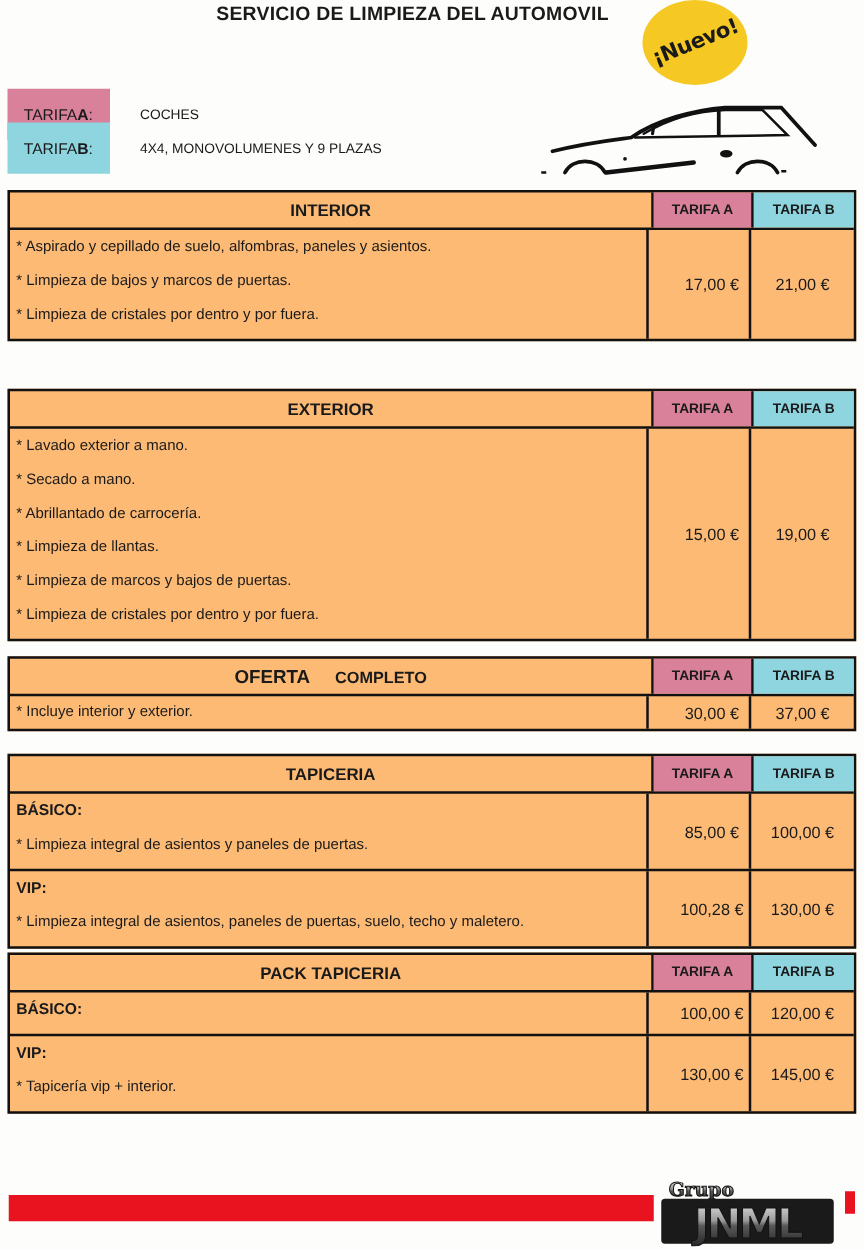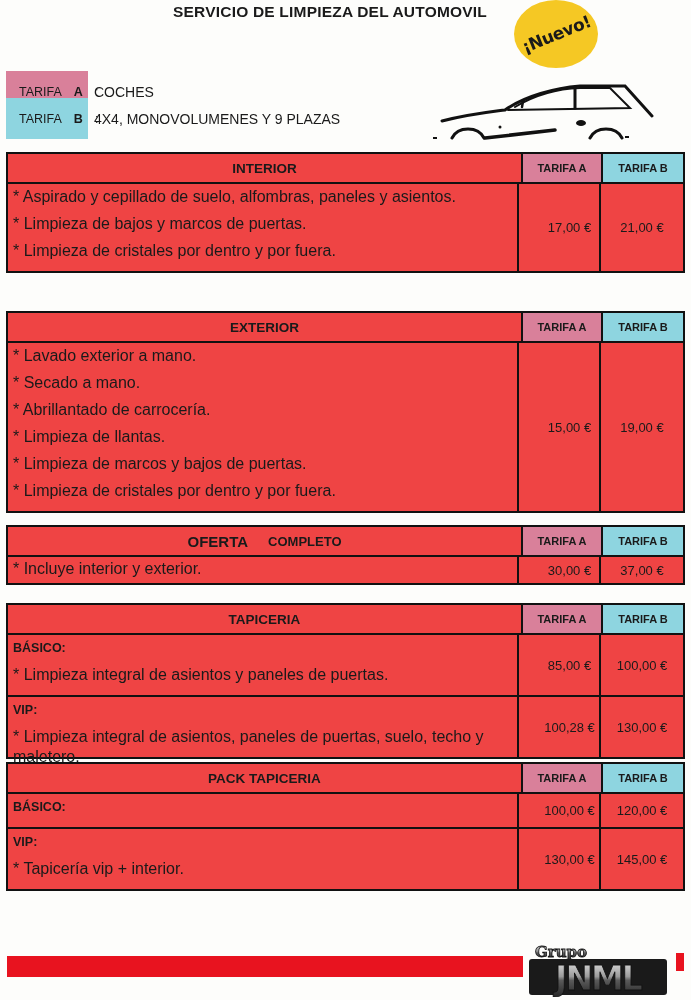--- a/index.html
+++ b/index.html
@@ -20,50 +20,49 @@
   .badge span {
     transform: rotate(-22deg); font-weight: bold; font-size: 17px; color: #1a1a1a;
     font-family: "DejaVu Sans", sans-serif; letter-spacing: -0.5px;
   }
 
   .legend { position: absolute; left: 6px; top: 78px; }
   .legend-row { display: flex; align-items: center; height: 27px; }
   .legend-key {
     width: 82px; height: 41px; display: flex; align-items: center; padding-left: 13px;
     font-size: 12.5px;
-    gap: 12px;
   }
   .legend-key b { font-weight: bold; }
-  .legend-val { padding-left: 6px; font-size: 14px; }
+  .legend-val { padding-left: 24px; font-size: 11px; }
 
   .car { position: absolute; left: 430px; top: 78px; width: 230px; height: 62px; }
 
   .tbl {
     position: absolute; left: 6px; width: 679px;
-    border: 2px solid #111; background: #ef4444;
+    border: 2px solid #111; background: #fdba74;
   }
   .hdr { display: flex; height: 30px; border-bottom: 2px solid #111; }
   .hdr .name {
     flex: 1; display: flex; align-items: center; justify-content: center;
     font-weight: bold; font-size: 13.5px; border-right: 2px solid #111;
   }
   .hdr .name .big { font-size: 15px; }
   .hdr .name .small { font-size: 13px; margin-left: 20px; }
   .hdr .ta, .hdr .tb {
     width: 80px; display: flex; align-items: center; justify-content: center;
     font-weight: bold; font-size: 11px;
   }
   .hdr .ta { border-right: 2px solid #111; }
   .pink { background: #d9809a; }
   .cyan { background: #8ed5e0; }
 
   .row { display: flex; }
   .row + .row { border-top: 2px solid #111; }
   .row .desc { flex: 1; border-right: 2px solid #111; padding: 3px 5px; }
-  .row .desc .line { font-size: 16px; height: 27px; line-height: 20px; }
+  .row .desc .line { font-size: 12px; height: 27px; line-height: 20px; }
   .row .desc .lbl { font-weight: bold; font-size: 12.5px; height: 27px; line-height: 20px; }
   .row .pa, .row .pb {
     width: 82px; display: flex; align-items: center; justify-content: center; font-size: 13px;
   }
   .row .pa { border-right: 2px solid #111; padding-left: 21px; }
 
   .footer-bar {
     position: absolute; left: 7px; top: 956px; width: 516px; height: 21px; background: #e8131f;
   }
   .footer-bar2 {

